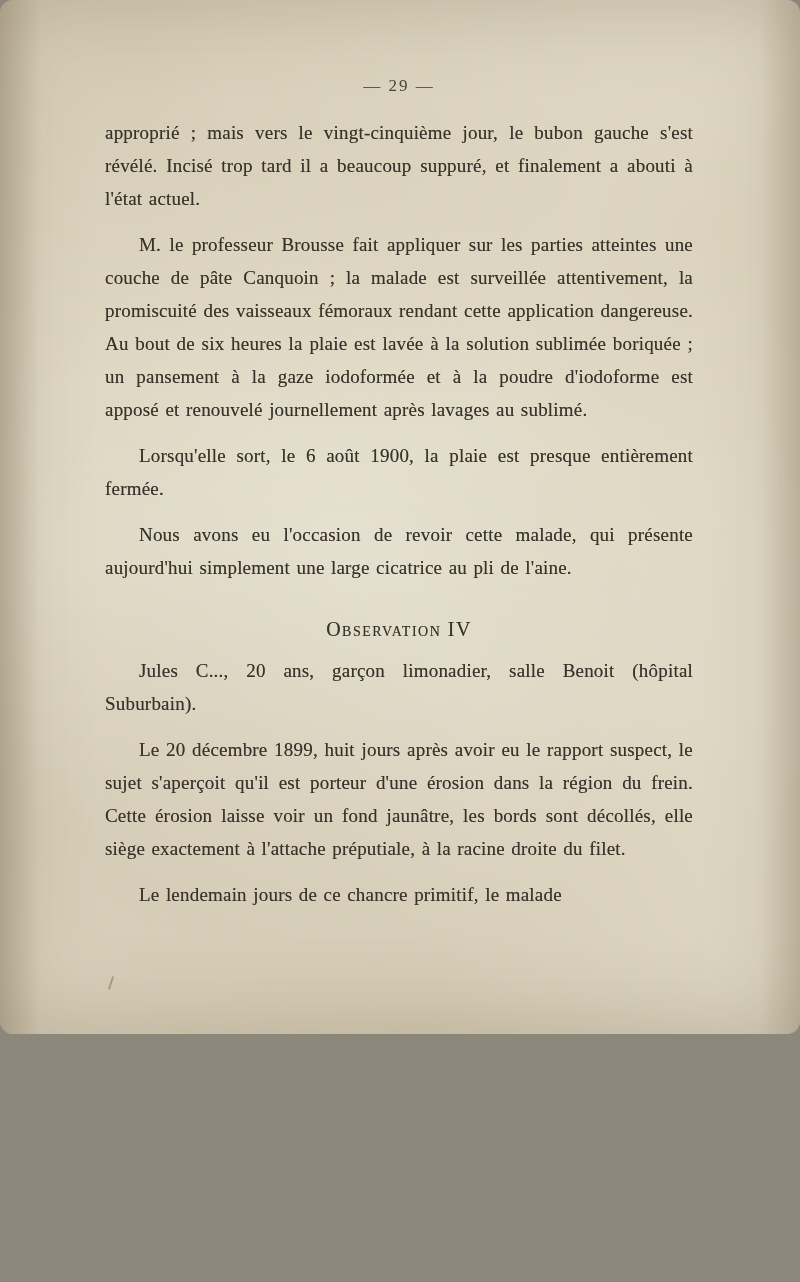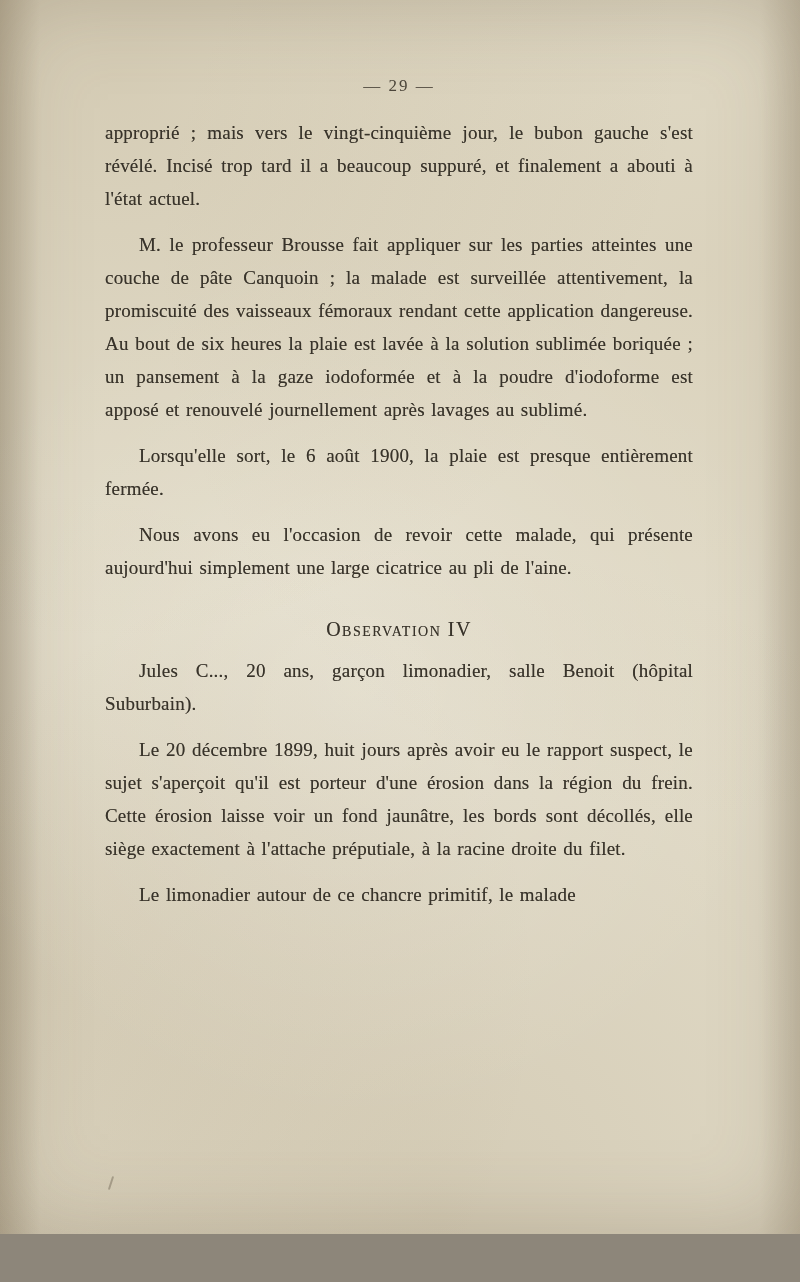--- a/index.html
+++ b/index.html
@@ -4,36 +4,37 @@
 <style>
   * { box-sizing: border-box; }
   html, body {
     margin: 0;
     padding: 0;
     background: #8d867a;
   }
   .scan-page {
     position: relative;
     width: 800px;
-    height: 1234px;
+    height: 1034px;
     margin: 0 auto;
     background-color: #e3ddca;
     background-image:
       radial-gradient(circle at 14% 6%,  rgba(158,138,100,0.20), transparent 42%),
       radial-gradient(circle at 88% 22%, rgba(168,148,110,0.14), transparent 46%),
       radial-gradient(circle at 45% 55%, rgba(255,255,255,0.18), transparent 55%),
       radial-gradient(circle at 55% 98%, rgba(150,130,95,0.18),  transparent 52%),
       radial-gradient(circle at 5% 80%,  rgba(150,130,95,0.14),  transparent 40%),
       linear-gradient(90deg,
         rgba(110,95,70,0.28) 0%,
         rgba(110,95,70,0.00) 5%,
         rgba(110,95,70,0.00) 95%,
         rgba(110,95,70,0.20) 100%);
     box-shadow: inset 0 0 90px rgba(92,76,50,0.28);
     overflow: hidden;
+    border-radius: 13px;
   }
   .text-block {
     position: absolute;
     top: 76px;
     left: 92px;
     right: 94px;
     font-family: "Liberation Serif", "DejaVu Serif", serif;
     color: #38332a;
   }
   .page-number {
@@ -101,18 +102,18 @@
 
     <p class="body-text">Nous avons eu l'occasion de revoir cette malade, qui présente aujourd'hui simplement une large cicatrice au pli de l'aine.</p>
 
     <h2 class="obs-title">Observation IV</h2>
 
 
     <p class="body-text">Jules C..., 20 ans, garçon limonadier, salle Benoit (hôpital Suburbain).</p>
 
     <p class="body-text">Le 20 décembre 1899, huit jours après avoir eu le rapport suspect, le sujet s'aperçoit qu'il est porteur d'une érosion dans la région du frein. Cette érosion laisse voir un fond jaunâtre, les bords sont décollés, elle siège exactement à l'attache préputiale, à la racine droite du filet.</p>
 
-    <p class="body-text">Le limonadier autour de ce chancre primitif, le malade</p>
+    <p class="body-text">Le lendemain jours de ce chancre primitif, le malade</p>
 
   </div>
 
   <div class="scan-artifact"></div>
 </div>
 
 </body></html>

